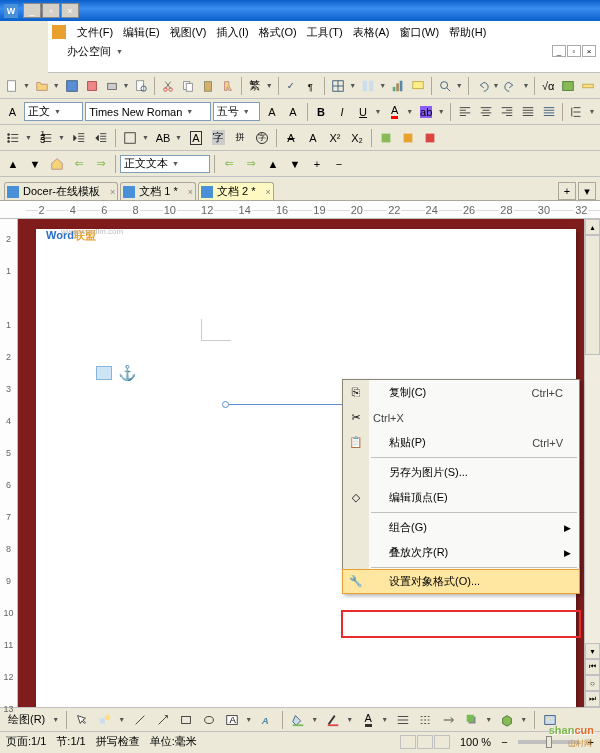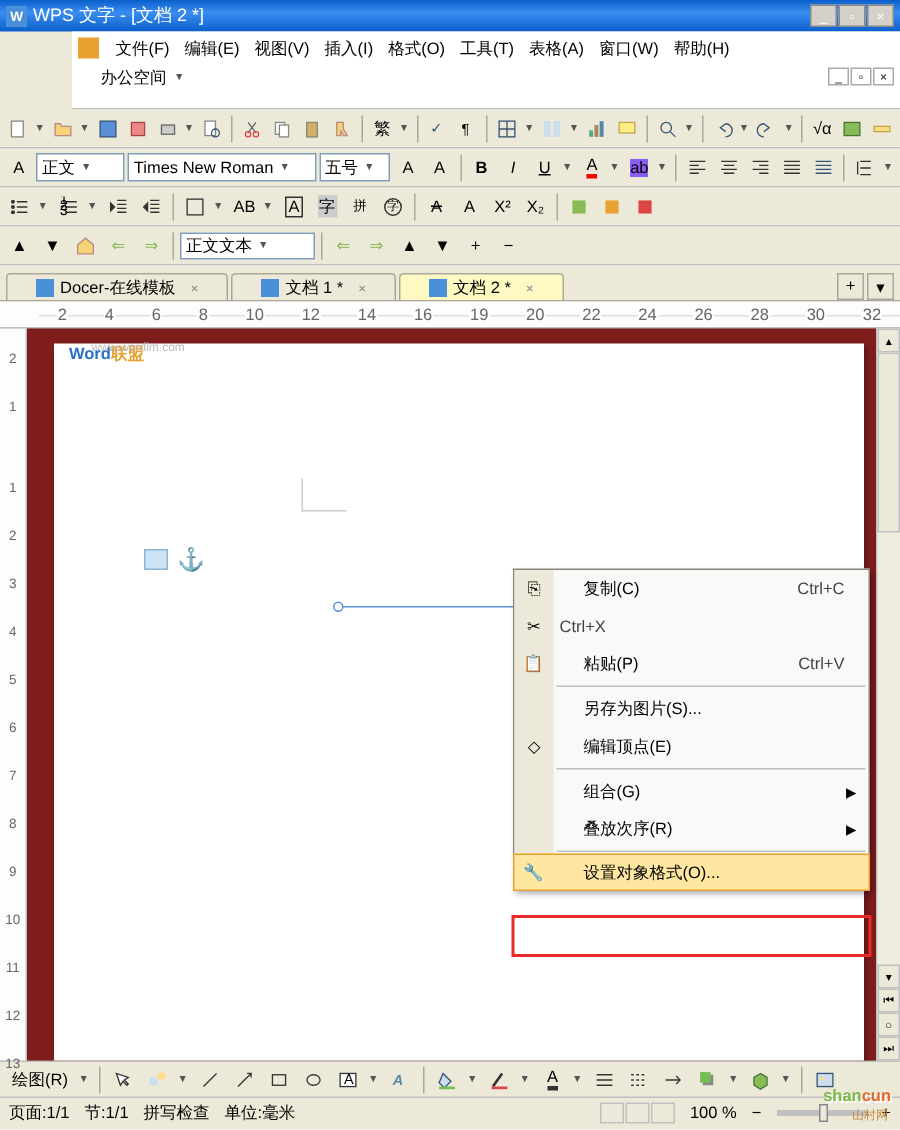--- a/index.html
+++ b/index.html
@@ -27,21 +27,21 @@
 .tdd { width: 9px; display:flex; align-items:center; font-size:7px; color:#555; }
 
 .fmtbar { height: 26px; background: #ece9d8; border-bottom: 1px solid #c0c0c0; display: flex; align-items: center; padding: 0 3px; gap: 2px; }
 .fmtsel { height: 19px; border: 1px solid #7f9db9; background: white; padding: 0 3px; display: flex; align-items: center; }
 .fmtsel .dd { margin-left: 4px; font-size: 7px; color: #555; }
 
 .toolbar3, .toolbar4 { height: 26px; background: #ece9d8; border-bottom: 1px solid #c0c0c0; display: flex; align-items: center; padding: 0 3px; gap: 2px; overflow: hidden; }
 .navinput { height: 18px; border: 1px solid #7f9db9; background: white; padding: 0 3px; flex: 0 0 90px; }
 
 .tabbar { height: 24px; background: #ece9d8; border-bottom: 1px solid #aca899; display: flex; align-items: end; padding: 0 4px; }
-.doctab { height: 18px; background: #ece9d8; border: 1px solid #aca899; border-bottom: none; padding: 0 19px; display: flex; align-items: center; gap: 4px; margin-right: 2px; border-radius: 3px 3px 0 0; }
+.doctab { height: 18px; background: #ece9d8; border: 1px solid #aca899; border-bottom: none; padding: 0 2px; display: flex; align-items: center; gap: 4px; margin-right: 2px; border-radius: 3px 3px 0 0; }
 .doctab.active { background: #fef9c3; }
 .doctab .dicon { width: 12px; height: 12px; background: #4a90d9; }
 .doctab .dclose { font-size: 9px; color: #888; margin-left: 6px; }
 .tabspacer { flex: 1; }
 .tabctrl { width: 18px; height: 18px; display: flex; align-items: center; justify-content: center; border: 1px solid #aca899; margin-left: 2px; }
 
 .ruler-h { height: 18px; background: #fdfdfd; border-bottom: 1px solid #c0c0c0; display: flex; padding-left: 26px; }
 .ruler-h .rseg { flex: 1; display: flex; align-items: center; font-size: 9px; color: #666; justify-content: space-around; position: relative; }
 .ruler-h .rseg::before { content: ''; position: absolute; left: 0; right: 0; top: 50%; border-top: 1px solid #ddd; }
 .ruler-h .rnum { background: #fdfdfd; padding: 0 1px; z-index: 1; }
@@ -88,21 +88,20 @@
 .zoomsl .zt { position: absolute; left: 28px; top: -4px; width: 6px; height: 12px; background: #ece9d8; border: 1px solid #888; }
 
 .wmtag { position: absolute; right: 6px; bottom: 14px; font-size: 18px; font-weight: bold; color: #7bb848; text-shadow: 1px 1px 0 #fff; }
 .wmtag2 { position: absolute; right: 8px; bottom: 4px; font-size: 8px; color: #c28a3a; }
 </style>
 </head>
 <body>
 
 <div class="titlebar">
   <span class="icon">W</span>
-  <span class="title">WPS 文字 - [文档 2 *]</span>
   <span class="wbtn">_</span>
   <span class="wbtn">▫</span>
   <span class="wbtn">×</span>
 </div>
 
 <div class="menubar">
   <div class="menurow1">
     <span class="wpsicon"></span>
     <span class="mitem">文件(F)</span>
     <span class="mitem">编辑(E)</span>

